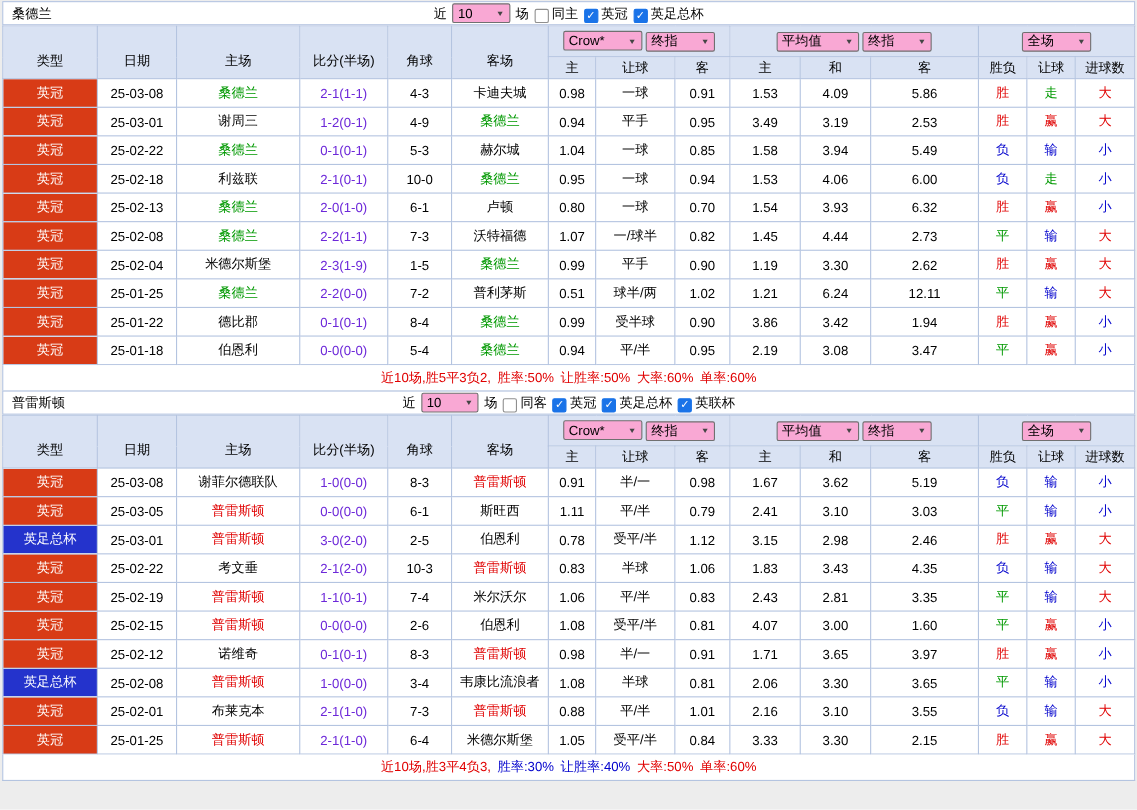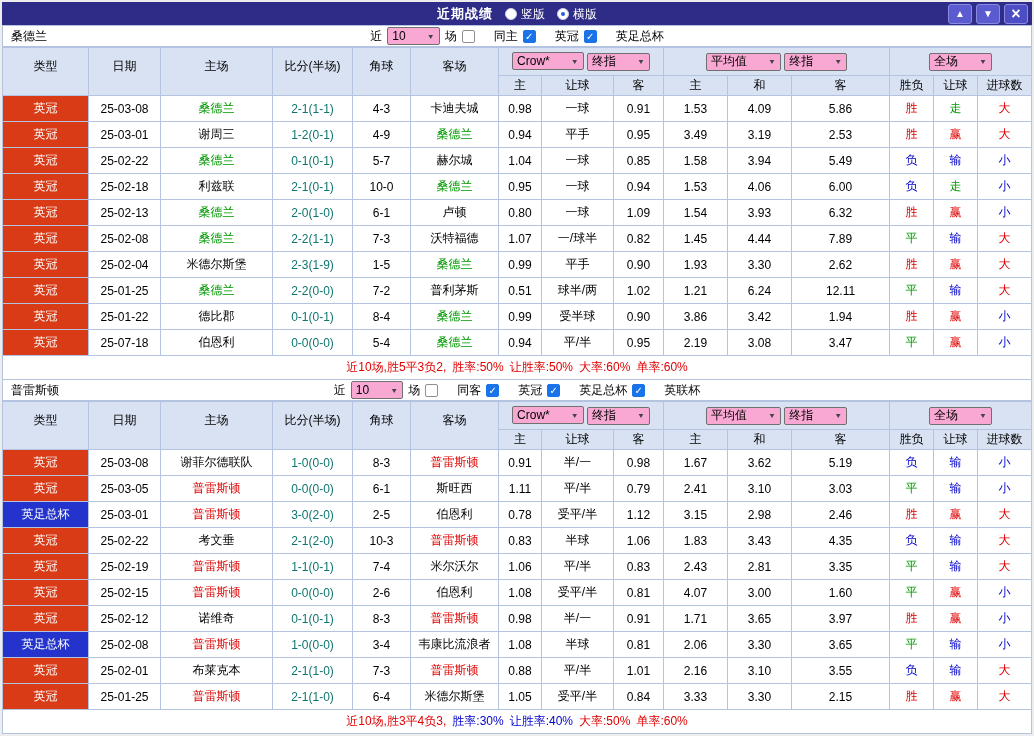--- a/index.html
+++ b/index.html
@@ -16,72 +16,48 @@
 .title-buttons{position:absolute;right:4px;top:2px;display:flex;gap:4px}
 .tbtn{width:24px;height:20px;background:#5b5bd0;border:1px solid #8a8ae2;border-radius:3px;color:#fff;font-size:10px;line-height:1;display:flex;align-items:center;justify-content:center;cursor:pointer;padding:0}
 .tbtn.close{font-size:16px;font-weight:bold;background:#4d4dc4}
 
 .section{margin-top:-1px}
 .filter-row{position:relative;height:22px;border:1px solid #b4c4e0;background:#fff;display:flex;align-items:center;justify-content:center;gap:5px}
 .team-name{position:absolute;left:8px;color:#000}
 .filter-controls{display:flex;align-items:center;gap:5px}
 .sel{display:inline-flex;align-items:center;gap:21px;border:1px solid #707070;background:#f9a8d4;height:18px;padding:0 4px;border-radius:2px;cursor:pointer;color:#000}
 .sel .arr{font-size:8px;color:#444;transform:scaleY(.85)}
-.cb-item{display:inline-flex;align-items:center;gap:19px;cursor:pointer}
+.cb-item{display:inline-flex;align-items:flex-end;gap:3px;cursor:pointer}
 .cb{width:13px;height:13px;border:1px solid #8f8f8f;border-radius:2px;background:#fff;font-size:10px;line-height:12px;text-align:center;display:inline-block}
 .cb.checked{background:#1a73e8;border-color:#1a73e8;color:#fff}
 
 table{width:1030px;table-layout:fixed;border-collapse:collapse}
 th,td{border:1px solid #b4c4e0;text-align:center;white-space:nowrap;overflow:hidden}
 thead th{background:#d9e2f3;font-weight:normal}
 .hrow1 th{height:28px}
-.hrow1 th[rowspan]{vertical-align:bottom;padding-bottom:20px}
+.hrow1 th[rowspan]{vertical-align:bottom;padding-bottom:7px}
 .hrow2 th{height:20px}
 tbody td{height:26px;background:#fff}
 .badge-red{background:#d83b16;color:#fff}
 .badge-blue{background:#2433cc;color:#fff}
-.score{color:#0f766e}
+.score{color:#6d28d9}
 .c-red{color:#e00000}
 .c-green{color:#009900}
 .c-blue{color:#0000cc}
 .hl-green{color:#009900}
 .hl-red{color:#e00000}
 
 .summary{height:24px;border:1px solid #b4c4e0;border-top:none;background:#fff;display:flex;align-items:center;justify-content:center}
 .summary span{margin:0 3px}
 </style>
 </head>
 <body>
 
 <div class="app">
 
-  <div class="titlebar">
-    <div class="title-group">
-      <span class="win-title">近期战绩</span>
-      <span class="radio-opt">
-        <span class="radio"></span>
-        <span>竖版</span>
-      </span>
-      <span class="radio-opt">
-        <span class="radio on"></span>
-        <span>横版</span>
-      </span>
-    </div>
-    <div class="title-buttons">
-      <button class="tbtn">
-          <span>▲</span>
-        </button>
-      <button class="tbtn">
-          <span>▼</span>
-        </button>
-      <button class="tbtn close">
-          <span>×</span>
-        </button>
-    </div>
-  </div>
 
   <div class="section">
     <div class="filter-row">
       <span class="team-name">桑德兰</span>
       <span class="filter-controls">
         <span>近</span>
         <span class="sel">
             <span>10</span>
             <span class="arr">▼</span>
           </span>
@@ -201,21 +177,21 @@
             <td>2.53</td>
             <td class="c-red">胜</td>
             <td class="c-red">赢</td>
             <td class="c-red">大</td>
           </tr>
           <tr>
             <td class="badge-red">英冠</td>
             <td>25-02-22</td>
             <td class="hl-green">桑德兰</td>
             <td class="score">0-1(0-1)</td>
-            <td>5-7</td>
+            <td>5-3</td>
             <td>赫尔城</td>
             <td>1.04</td>
             <td>一球</td>
             <td>0.85</td>
             <td>1.58</td>
             <td>3.94</td>
             <td>5.49</td>
             <td class="c-blue">负</td>
             <td class="c-blue">输</td>
             <td class="c-blue">小</td>
@@ -239,56 +215,56 @@
           </tr>
           <tr>
             <td class="badge-red">英冠</td>
             <td>25-02-13</td>
             <td class="hl-green">桑德兰</td>
             <td class="score">2-0(1-0)</td>
             <td>6-1</td>
             <td>卢顿</td>
             <td>0.80</td>
             <td>一球</td>
-            <td>1.09</td>
+            <td>0.70</td>
             <td>1.54</td>
             <td>3.93</td>
             <td>6.32</td>
             <td class="c-red">胜</td>
             <td class="c-red">赢</td>
             <td class="c-blue">小</td>
           </tr>
           <tr>
             <td class="badge-red">英冠</td>
             <td>25-02-08</td>
             <td class="hl-green">桑德兰</td>
             <td class="score">2-2(1-1)</td>
             <td>7-3</td>
             <td>沃特福德</td>
             <td>1.07</td>
             <td>一/球半</td>
             <td>0.82</td>
             <td>1.45</td>
             <td>4.44</td>
-            <td>7.89</td>
+            <td>2.73</td>
             <td class="c-green">平</td>
             <td class="c-blue">输</td>
             <td class="c-red">大</td>
           </tr>
           <tr>
             <td class="badge-red">英冠</td>
             <td>25-02-04</td>
             <td>米德尔斯堡</td>
             <td class="score">2-3(1-9)</td>
             <td>1-5</td>
             <td class="hl-green">桑德兰</td>
             <td>0.99</td>
             <td>平手</td>
             <td>0.90</td>
-            <td>1.93</td>
+            <td>1.19</td>
             <td>3.30</td>
             <td>2.62</td>
             <td class="c-red">胜</td>
             <td class="c-red">赢</td>
             <td class="c-red">大</td>
           </tr>
           <tr>
             <td class="badge-red">英冠</td>
             <td>25-01-25</td>
             <td class="hl-green">桑德兰</td>
@@ -317,21 +293,21 @@
             <td>0.90</td>
             <td>3.86</td>
             <td>3.42</td>
             <td>1.94</td>
             <td class="c-red">胜</td>
             <td class="c-red">赢</td>
             <td class="c-blue">小</td>
           </tr>
           <tr>
             <td class="badge-red">英冠</td>
-            <td>25-07-18</td>
+            <td>25-01-18</td>
             <td>伯恩利</td>
             <td class="score">0-0(0-0)</td>
             <td>5-4</td>
             <td class="hl-green">桑德兰</td>
             <td>0.94</td>
             <td>平/半</td>
             <td>0.95</td>
             <td>2.19</td>
             <td>3.08</td>
             <td>3.47</td>

